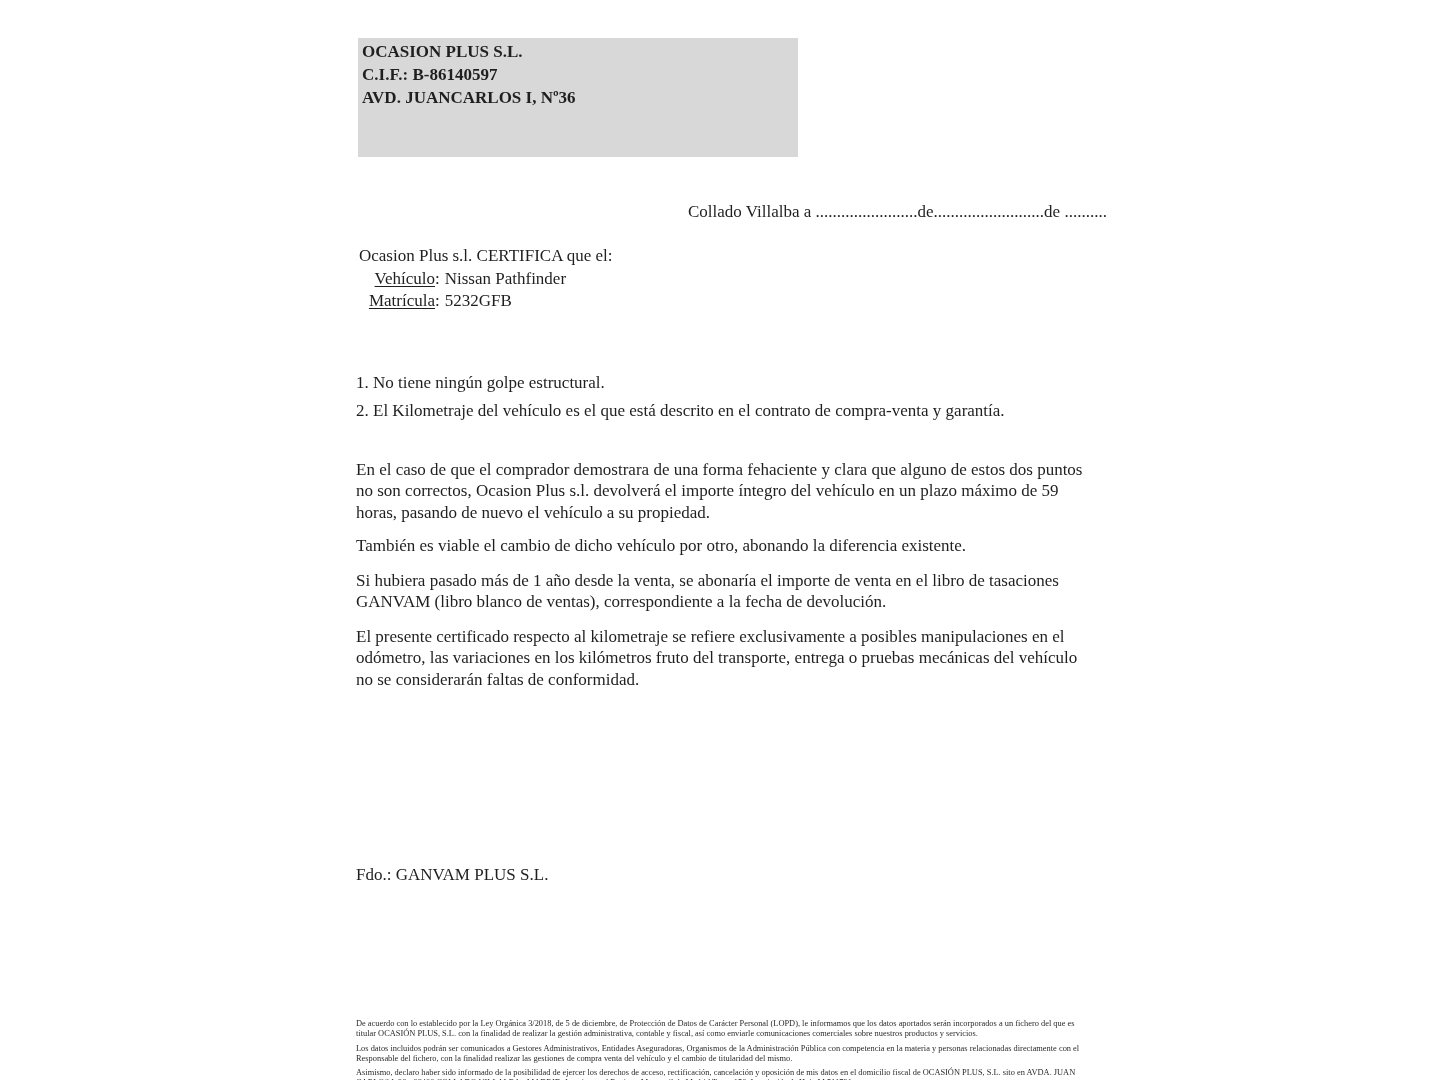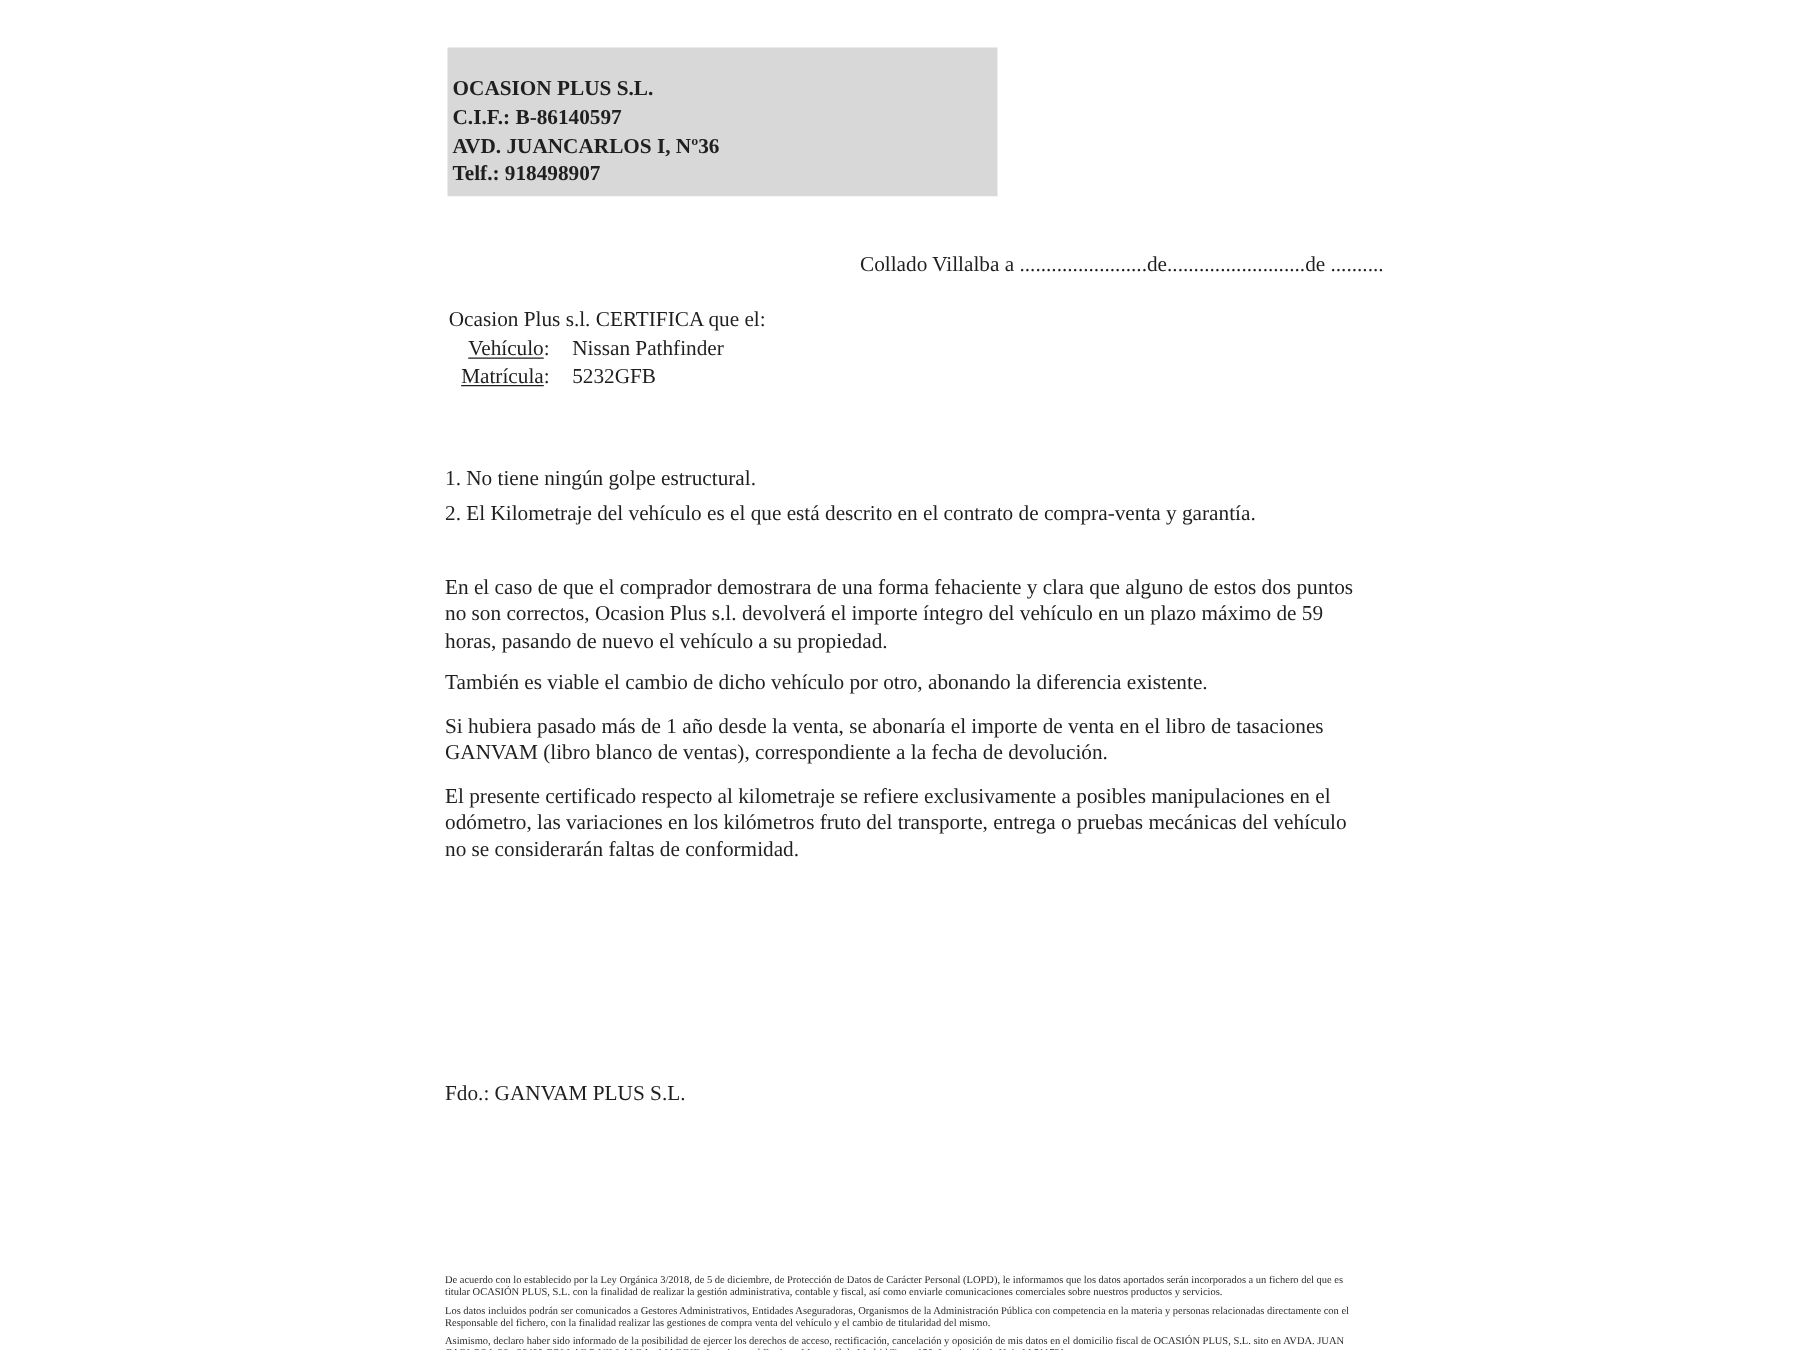--- a/index.html
+++ b/index.html
@@ -12,42 +12,42 @@
     font-family: "Liberation Serif", "DejaVu Serif", serif;
     color: #1f1f1f;
     overflow: hidden;
   }
   .abs { position: absolute; }
 
   .header-box {
     left: 358px; top: 38px;
     width: 440px; height: 119px;
     background: #d8d8d8;
-    padding: 22px 0 0 4px;
+    padding: 3px 0 0 4px;
   }
   .header-box .hline {
     font-weight: bold;
     font-size: 17px;
     line-height: 22.8px;
     white-space: nowrap;
   }
 
   .date-line {
     left: 688px; top: 202px;
     font-size: 17px;
     white-space: nowrap;
   }
 
   .cert-block { left: 359px; top: 245px; font-size: 17px; line-height: 22.5px; }
   .cert-intro { white-space: nowrap; }
   .cert-field { white-space: nowrap; }
   .flabel { display: inline-block; width: 76px; text-align: right; }
   .flabel u { text-underline-offset: 2px; }
   .fsep { display: inline; }
-  .fvalue { display: inline; margin-left: 18px; }
+  .fvalue { display: inline; margin-left: 5px; }
 
   .point { left: 356px; width: 740px; font-size: 17px; line-height: 21.5px; margin-top: 24px; }
   .p1 { top: 348px; }
   .p2 { top: 376px; }
 
   .para { left: 356px; width: 734px; font-size: 17px; line-height: 21.3px; }
   .para1 { top: 459px; }
   .para2 { top: 535px; }
   .para3 { top: 570px; }
   .para4 { top: 626px; }
@@ -65,21 +65,20 @@
 </style>
 </head>
 <body>
 
 <div class="page">
 
   <div class="abs header-box">
     <div class="hline">OCASION PLUS S.L.</div>
     <div class="hline">C.I.F.: B-86140597</div>
     <div class="hline">AVD. JUANCARLOS I, Nº36</div>
-    <div class="hline">Telf.: 918498907</div>
   </div>
 
   <div class="abs date-line">Collado Villalba a ........................de..........................de ..........</div>
 
   <div class="abs cert-block">
     <div class="cert-intro">Ocasion Plus s.l. CERTIFICA que el:</div>
     <div class="cert-field">
       <span class="flabel"><u>Vehículo</u></span><span class="fsep">:</span><span class="fvalue">Nissan Pathfinder</span>
     </div>
     <div class="cert-field">

